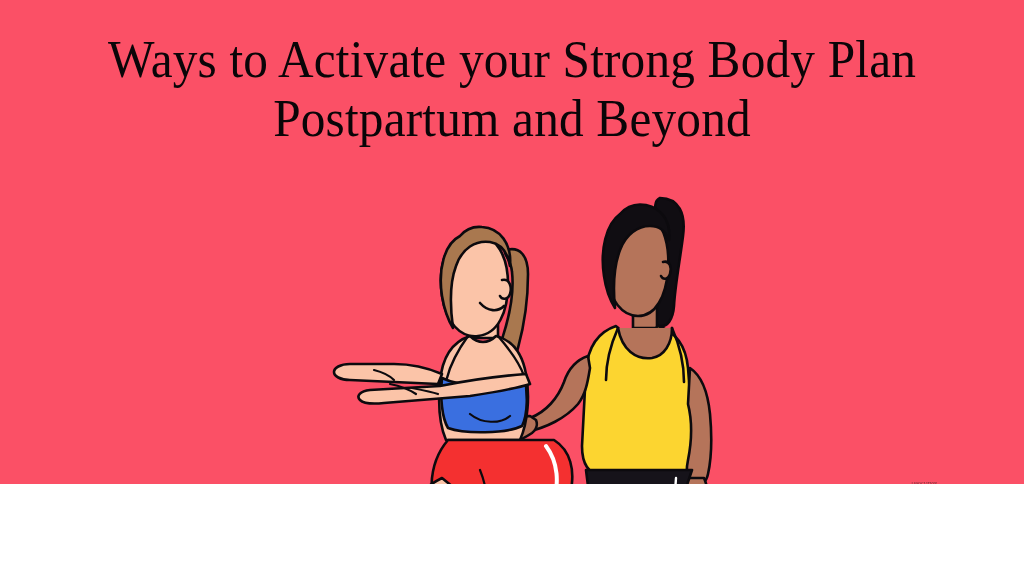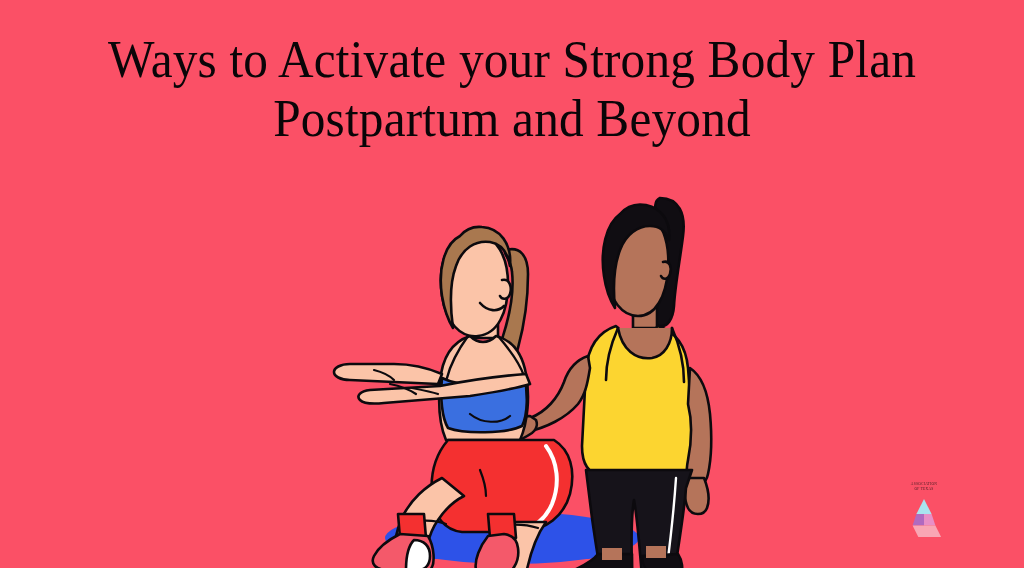--- a/index.html
+++ b/index.html
@@ -4,21 +4,21 @@
 <title>Strong Body Plan</title>
 <style>
   html, body {
     margin: 0;
     padding: 0;
     background: #ffffff;
   }
   #slide {
     position: relative;
     width: 1024px;
-    height: 568px;
+    height: 484px;
     overflow: hidden;
     font-family: "Liberation Serif", "DejaVu Serif", serif;
   }
   #bg-fill {
     position: absolute;
     inset: 0;
     background: #fb5066;
   }
   #title-block {
     position: absolute;

